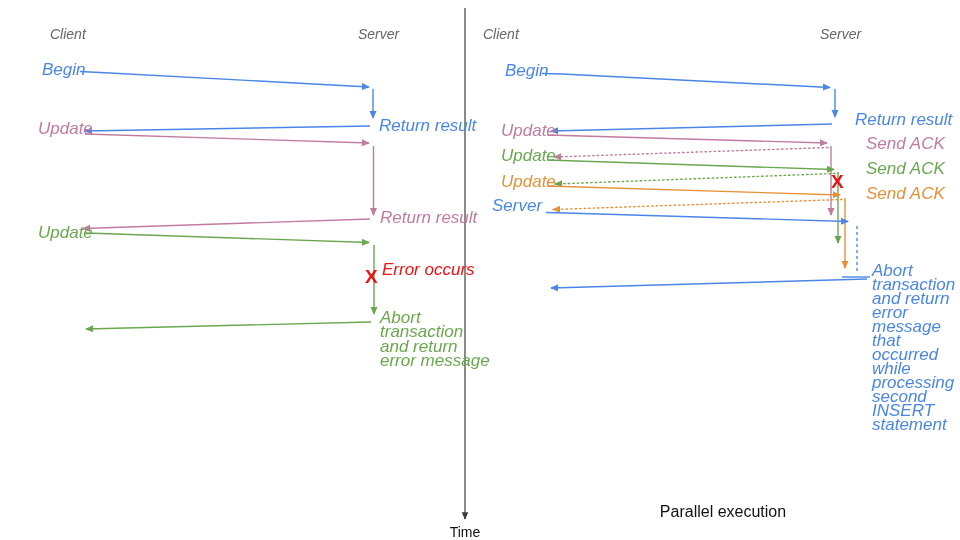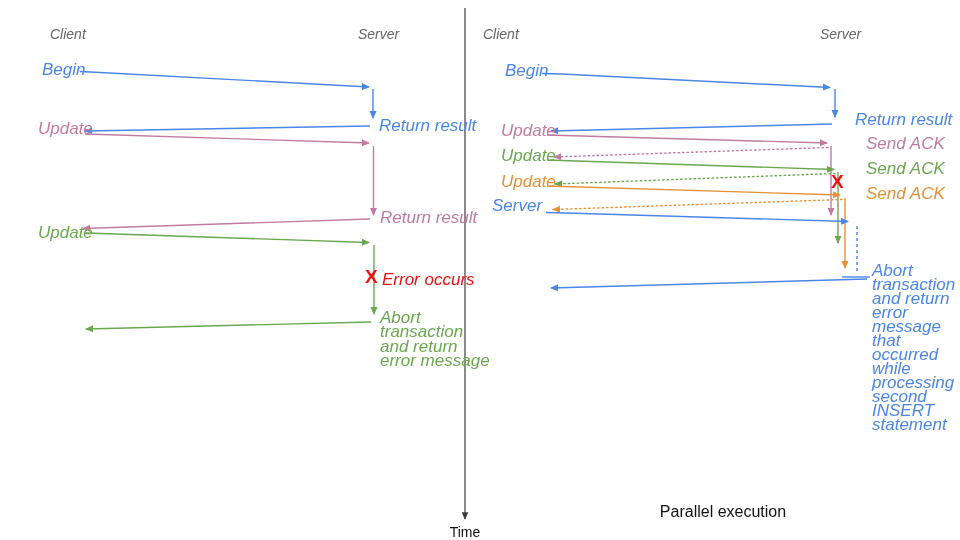--- a/index.html
+++ b/index.html
@@ -78,21 +78,21 @@
   </svg>
 
   <div class="hdr" style="left:50px;top:26px;">Client</div>
   <div class="hdr" style="left:358px;top:26px;">Server</div>
   <div class="lbl c-blue" style="left:42px;top:63px;">Begin</div>
   <div class="lbl c-blue" style="left:379px;top:119px;">Return result</div>
   <div class="lbl c-pink" style="left:38px;top:122px;">Update</div>
   <div class="lbl c-pink" style="left:380px;top:211px;">Return result</div>
   <div class="lbl c-green" style="left:38px;top:226px;">Update</div>
   <div class="xmark" style="left:365px;top:267px;">X</div>
-  <div class="lbl c-red" style="left:382px;top:273px;">Error occurs</div>
+  <div class="lbl c-red" style="left:382px;top:263px;">Error occurs</div>
   <div class="lbl c-green pre" style="left:380px;top:311px;line-height:14.3px;">Abort
 transaction
 and return
 error message</div>
 
   <div class="cap" style="left:432px;top:524px;width:66px;font-size:14px;text-align:center;">Time</div>
 
   <div class="hdr" style="left:483px;top:26px;">Client</div>
   <div class="hdr" style="left:820px;top:26px;">Server</div>
   <div class="lbl c-blue" style="left:505px;top:64px;">Begin</div>

